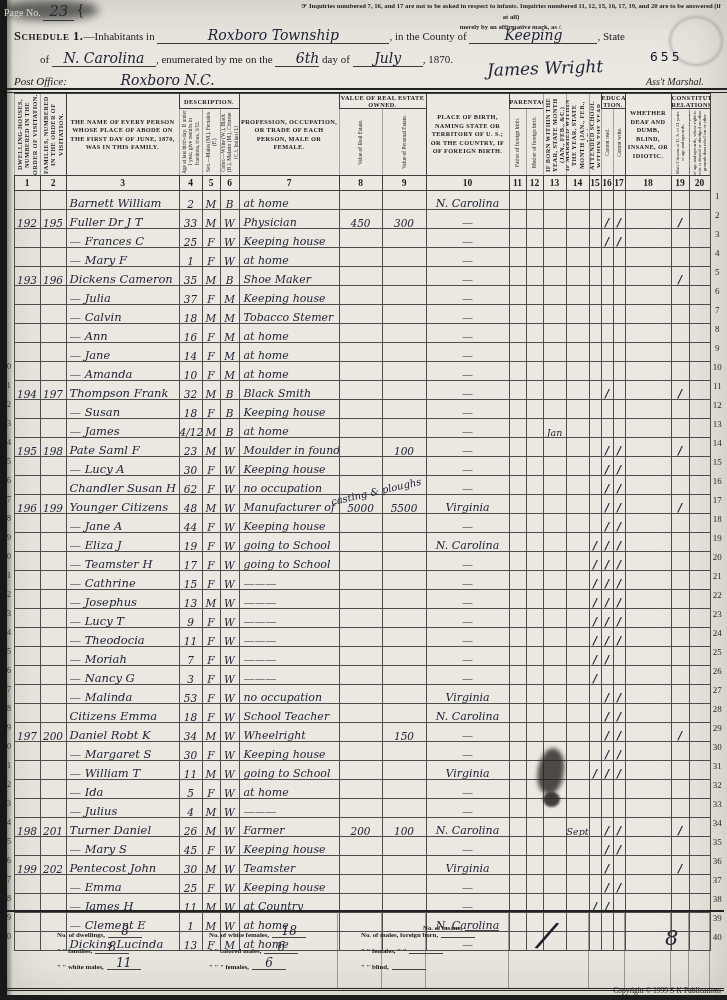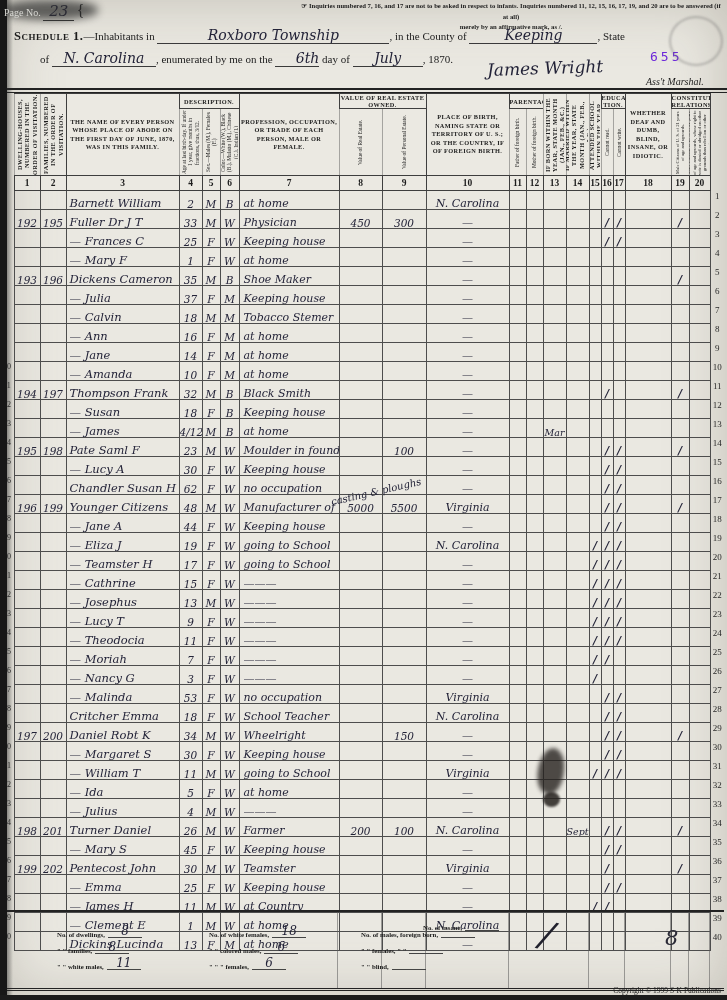--- a/index.html
+++ b/index.html
@@ -26,21 +26,21 @@
   .pageno{position:absolute;left:4px;top:2px;font-size:10px;font-weight:normal;color:#d9d9d4;z-index:2;}
   .pageno-val{font-size:15px;color:#2a2a33;border-bottom:1px solid #333;padding:0 6px;}
   .brace{font-size:16px;color:#2a2a2a;}
   .instructions{position:absolute;left:298px;top:1px;width:426px;font-size:6.7px;font-weight:bold;
         line-height:1.6;text-align:center;color:#222;}
   .sched-line{position:absolute;left:14px;top:27px;width:712px;font-size:11px;white-space:nowrap;}
   .sched-label{font-variant:small-caps;font-weight:bold;font-size:12.5px;letter-spacing:.5px;}
   .hw-entry{font-size:14px;}
   .sig{font-size:17px;transform:rotate(-2deg);display:inline-block;}
   .stamp-655{position:absolute;left:650px;top:49px;font-family:"DejaVu Sans Mono",monospace;
-        font-size:13px;letter-spacing:3px;color:#6d28d9;}
+        font-size:13px;letter-spacing:3px;color:#0f172a;}
   .marshal{position:absolute;left:646px;top:76px;font-style:italic;font-size:10px;}
   .dbl-rule{position:absolute;left:0;top:88px;width:727px;height:2px;
         border-top:2px solid #222;border-bottom:1px solid #222;}
   
   table.census{position:absolute;left:1px;top:93px;width:723px;border-collapse:collapse;
         table-layout:fixed;}
   .bc{border:1px solid #4d4d4d;padding:0;overflow:hidden;}
   thead .bc{border-color:#3e3e3e;background:rgba(235,233,226,.6);}
   thead tr.grp th{height:13px;font-size:6.3px;font-weight:bold;text-transform:uppercase;
         letter-spacing:.4px;text-align:center;}
@@ -107,20 +107,24 @@
   <div class="sched-line" style="top:50px;left:40px;">
     <span>of</span>
     <span class="blank hw hw-entry" style="width:104px;">N. Carolina</span><span>, enumerated by me on the</span>
     <span class="blank hw hw-entry" style="width:44px;text-align:right;">6th</span>
     <span>day of</span>
     <span class="blank hw hw-entry" style="width:70px;">July</span><span>, 1870.</span>
   </div>
 
   <div class="stamp-655">655</div>
 
+  <div class="sched-line" style="top:72px;">
+    <span style="font-style:italic;">Post Office:</span>
+    <span class="blank hw hw-entry" style="width:196px;">Roxboro N.C.</span>
+  </div>
 
   <div style="position:absolute;left:487px;top:58px;">
     <span class="hw sig">James Wright</span>
   </div>
   <div class="marshal">Ass't Marshal.</div>
 
   <div class="dbl-rule"></div>
   <div class="stamp-circle"></div>
 
   <table class="census">
@@ -499,21 +503,21 @@
           <td class="bc hw c-name">— James</td>
           <td class="bc hw c-num">4/12</td>
           <td class="bc hw c-sm">M</td>
           <td class="bc hw c-sm">B</td>
           <td class="bc hw c-occ">at home</td>
           <td class="bc hw c-num"></td>
           <td class="bc hw c-num"></td>
           <td class="bc hw c-birth">—</td>
           <td class="bc hw c-tick"></td>
           <td class="bc hw c-tick"></td>
-          <td class="bc hw c-mon">Mar</td>
+          <td class="bc hw c-mon">Jan</td>
           <td class="bc hw c-mon"></td>
           <td class="bc hw c-tick"></td>
           <td class="bc hw c-tick"></td>
           <td class="bc hw c-tick"></td>
           <td class="bc hw c-sm"></td>
           <td class="bc hw c-tick"></td>
           <td class="bc hw c-tick"></td>
           <td class="gut gr">13</td>
         </tr>
         <tr>
@@ -849,21 +853,21 @@
           <td class="bc hw c-tick">/</td>
           <td class="bc hw c-sm"></td>
           <td class="bc hw c-tick"></td>
           <td class="bc hw c-tick"></td>
           <td class="gut gr">27</td>
         </tr>
         <tr>
           <td class="gut gl">28</td>
           <td class="bc hw c-num"></td>
           <td class="bc hw c-num"></td>
-          <td class="bc hw c-name">Critcher Emma</td>
+          <td class="bc hw c-name">Citizens Emma</td>
           <td class="bc hw c-num">18</td>
           <td class="bc hw c-sm">F</td>
           <td class="bc hw c-sm">W</td>
           <td class="bc hw c-occ">School Teacher</td>
           <td class="bc hw c-num"></td>
           <td class="bc hw c-num"></td>
           <td class="bc hw c-birth">N. Carolina</td>
           <td class="bc hw c-tick"></td>
           <td class="bc hw c-tick"></td>
           <td class="bc hw c-mon"></td>

